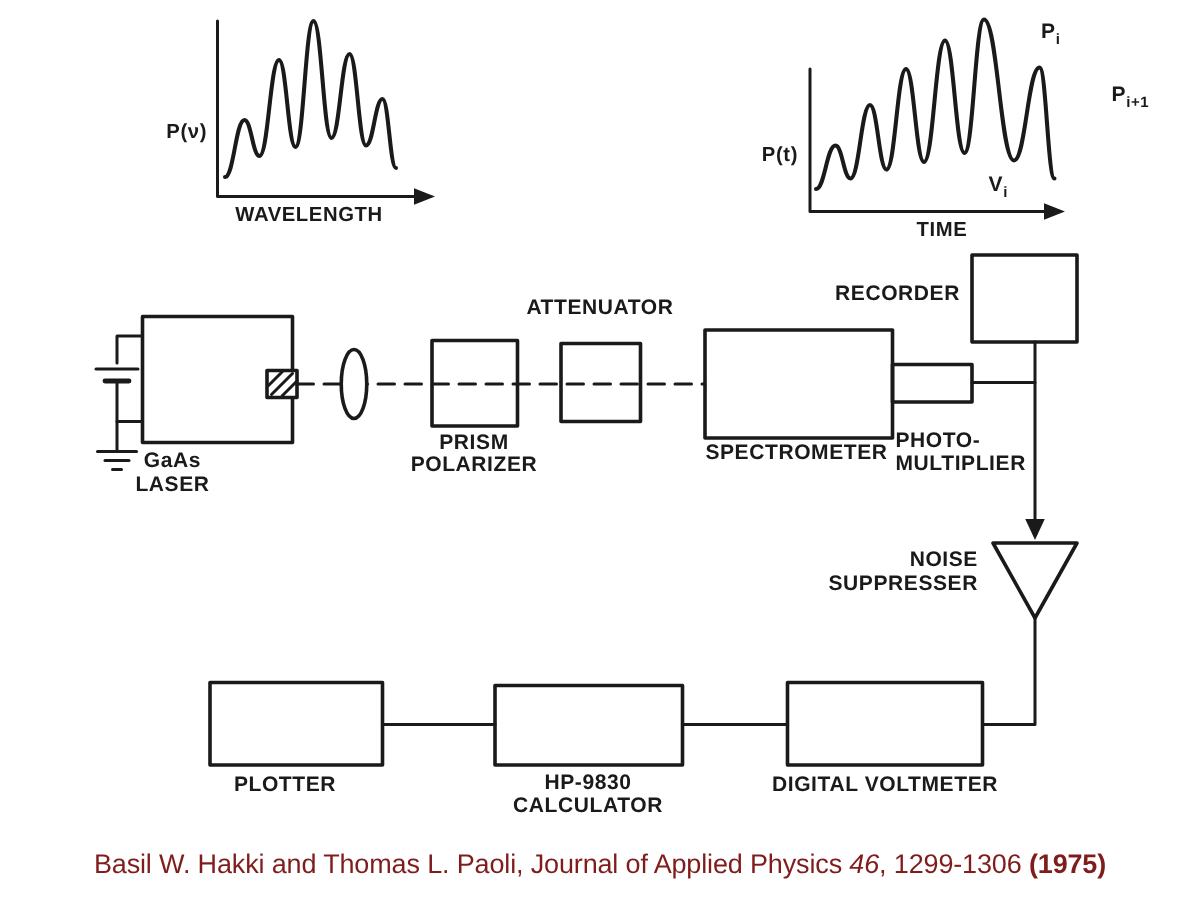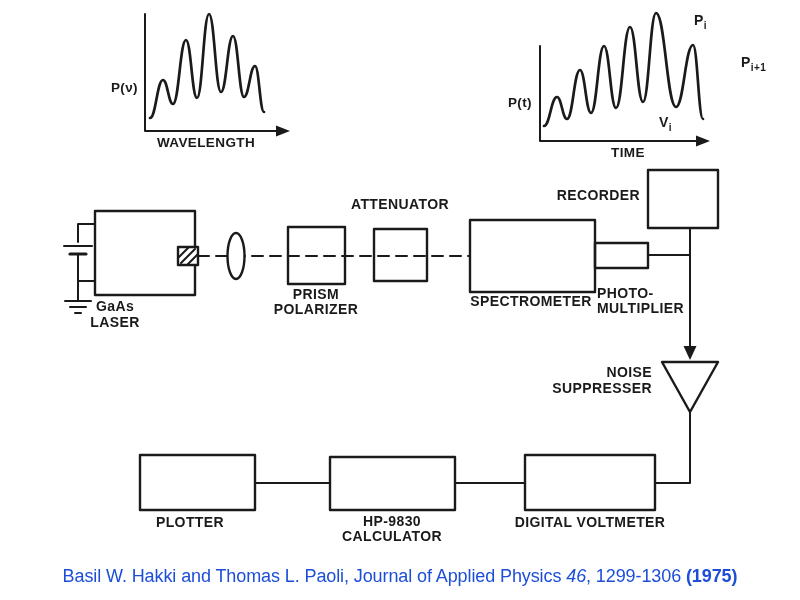--- a/index.html
+++ b/index.html
@@ -11,21 +11,21 @@
   .thick{stroke-width:3.2;}
   .beam{stroke-dasharray:11 7;stroke-width:2;}
   .curve{stroke:#1a1a1a;fill:none;stroke-width:2.7;stroke-linecap:round;stroke-linejoin:round;}
   .fillink{fill:#1a1a1a;stroke:none;}
   .whitefill{fill:#ffffff;}
   text{fill:#1a1a1a;font-family:"Liberation Sans",sans-serif;font-weight:bold;
        font-size:14px;letter-spacing:.4px;}
   .axis-label{font-size:13.5px;}
   .sub{font-size:10px;}
   .citation{position:absolute;left:0;top:566px;width:800px;text-align:center;
-            font-size:18px;color:#1d4ed8;letter-spacing:-0.1px;}
+            font-size:18px;color:#7f1d1d;letter-spacing:-0.1px;}
   .citation i{font-style:italic;}
   .citation b{font-weight:bold;}
 </style>
 </head>
 <body>
 
 <div class="page">
   <svg width="800" height="560" viewBox="0 0 800 560">
 
     <g>

